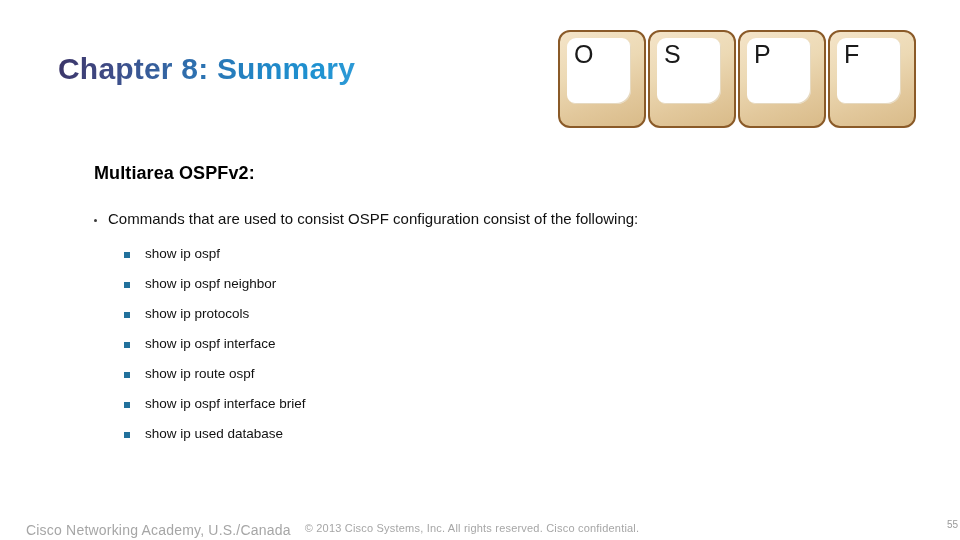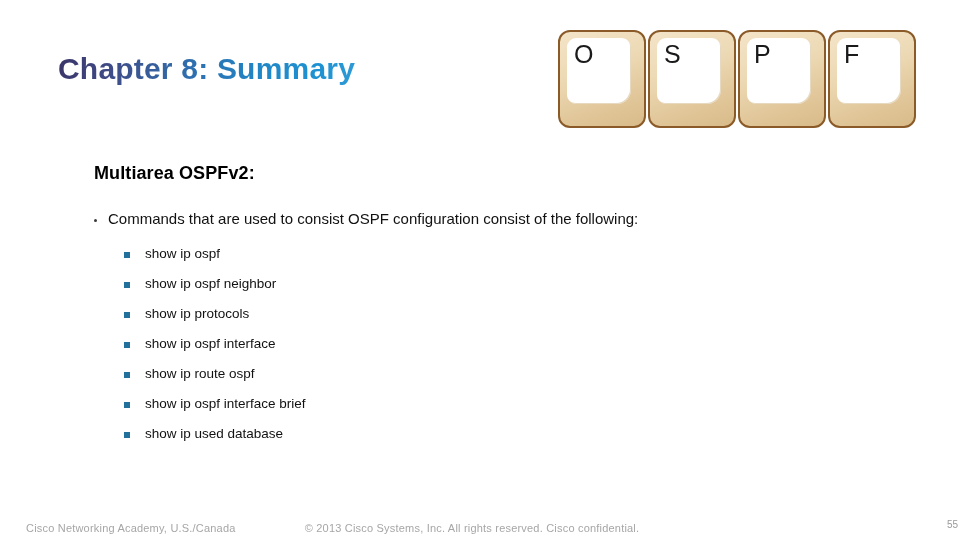--- a/index.html
+++ b/index.html
@@ -133,21 +133,21 @@
     font-size: 13.5px;
     color: #111111;
     line-height: 1.3;
   }
 
   
   .footer-left {
     position: absolute;
     left: 14px;
     top: 522px;
-    font-size: 11px;
+    font-size: 14px;
     color: #a6a6a6;
     letter-spacing: 0.2px;
     white-space: nowrap;
   }
   .footer-center {
     position: absolute;
     left: 0;
     top: 522px;
     width: 920px;
     text-align: center;

